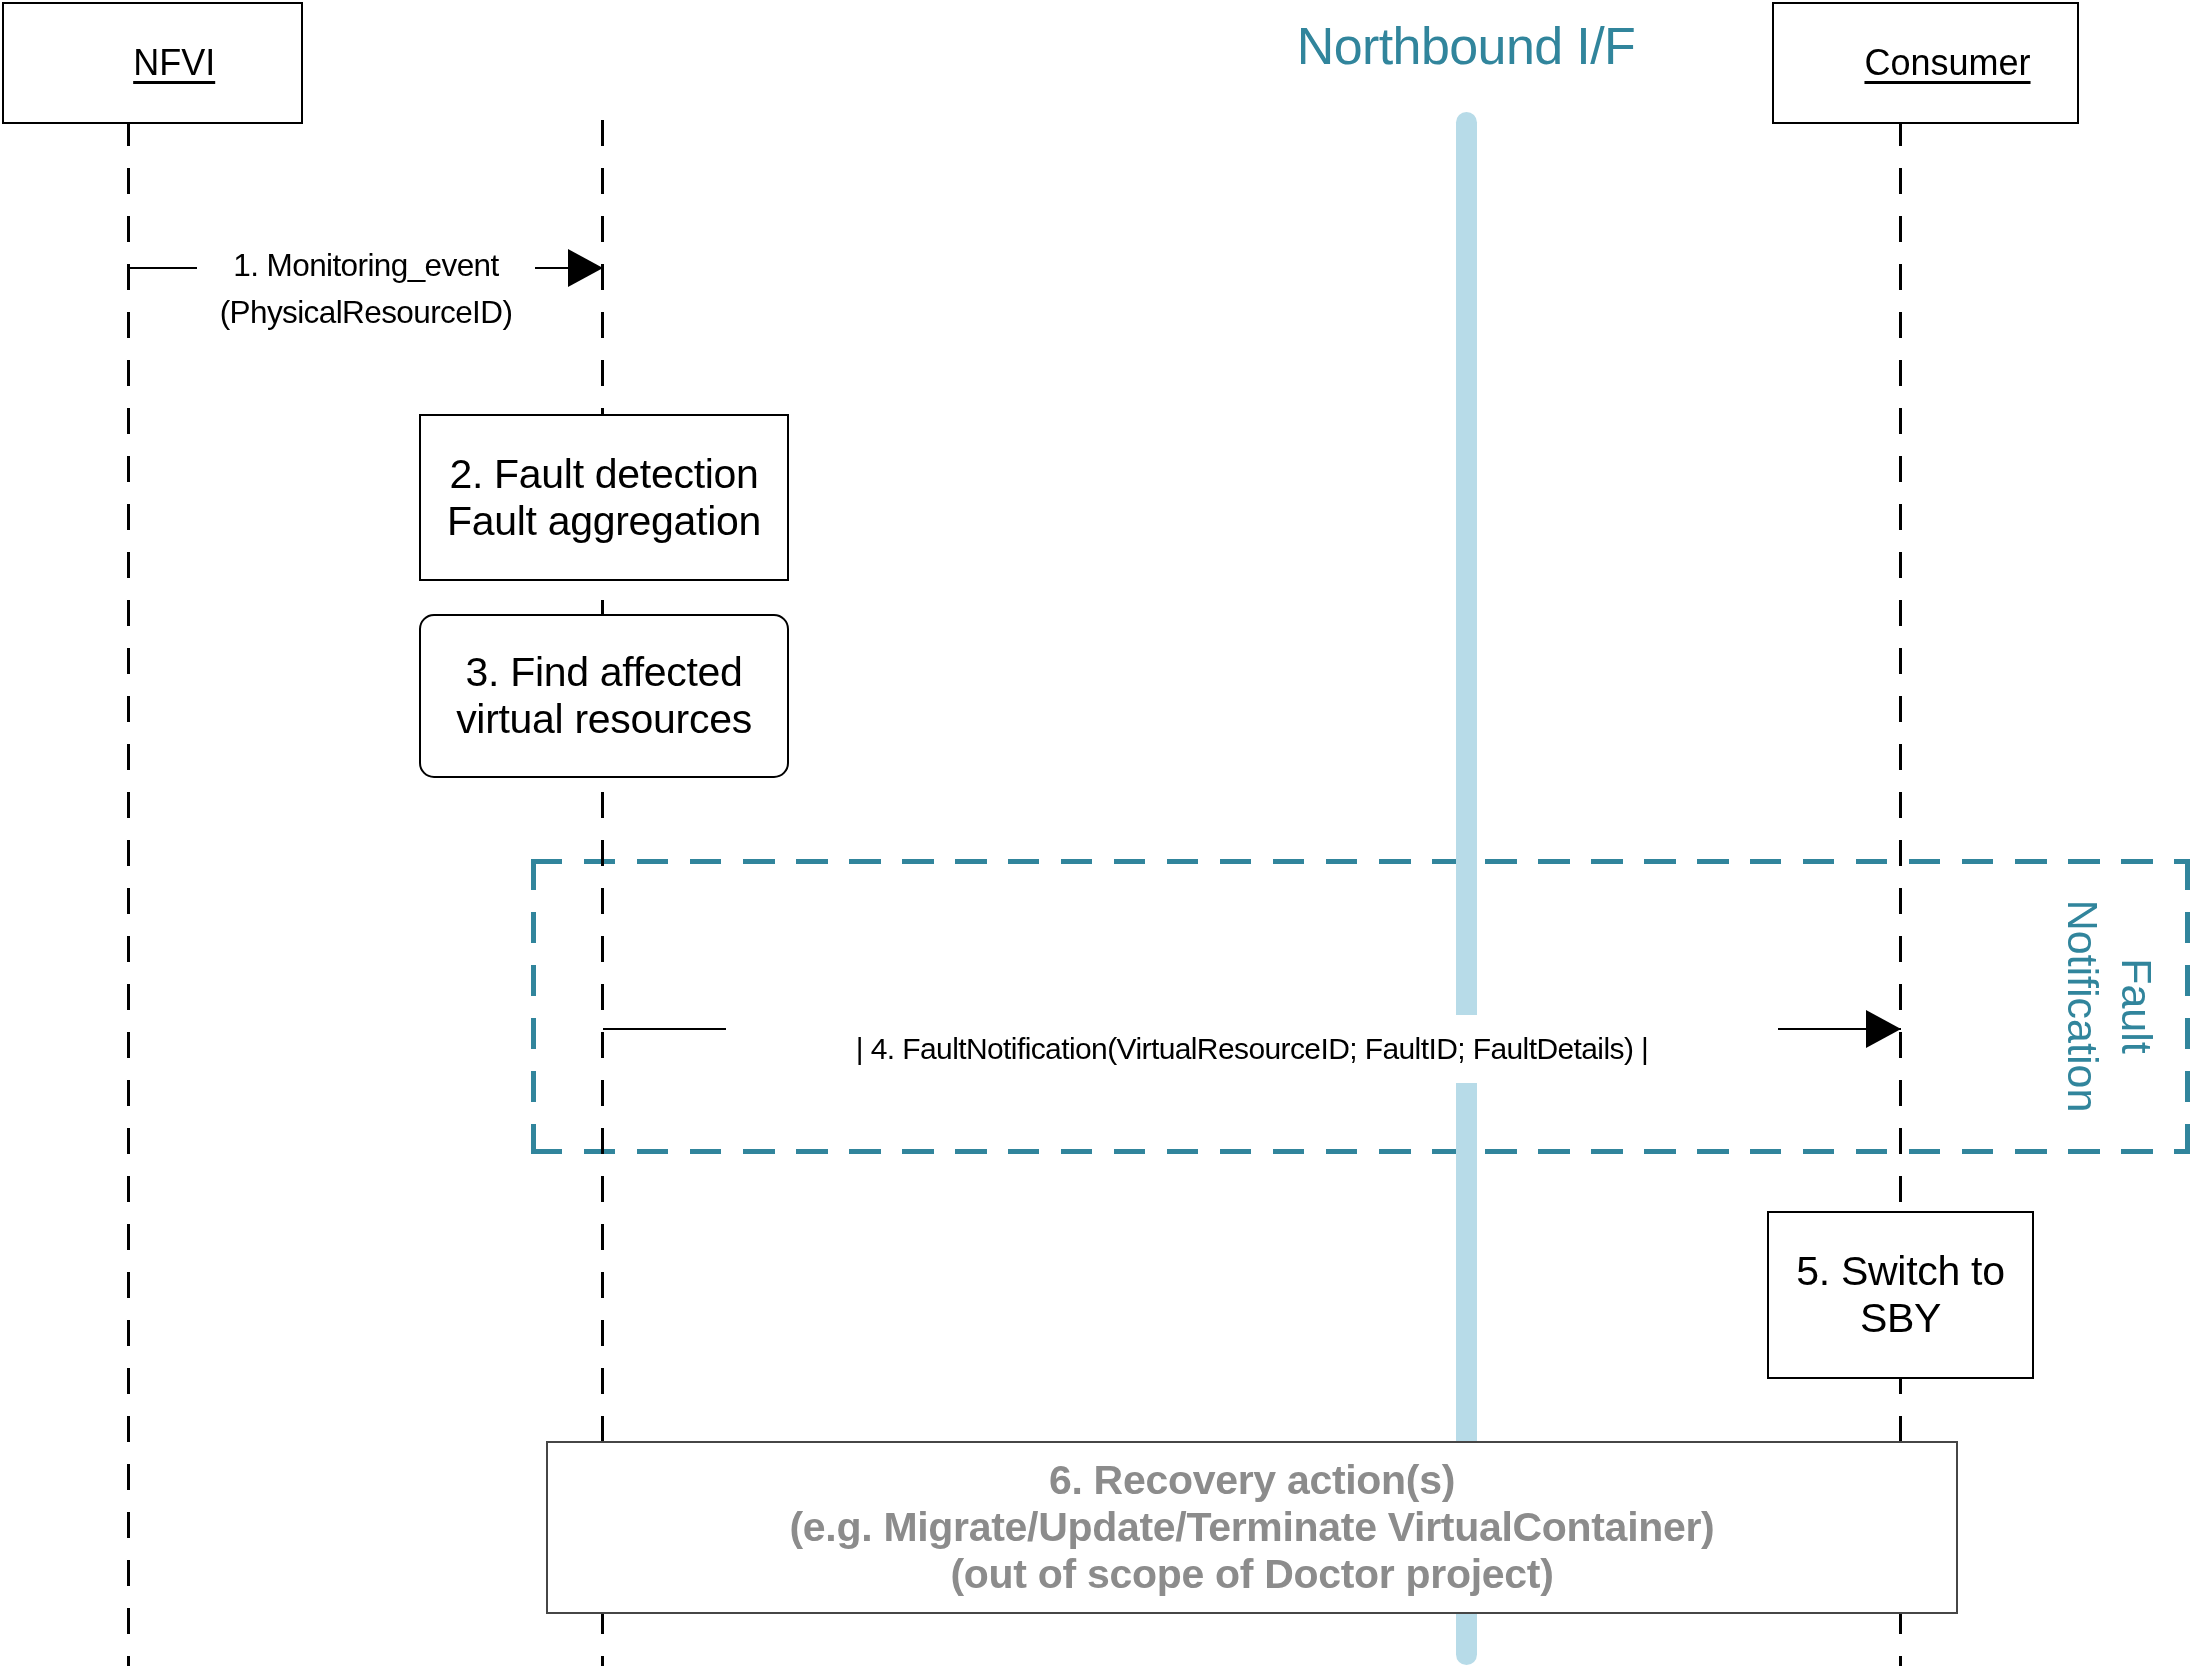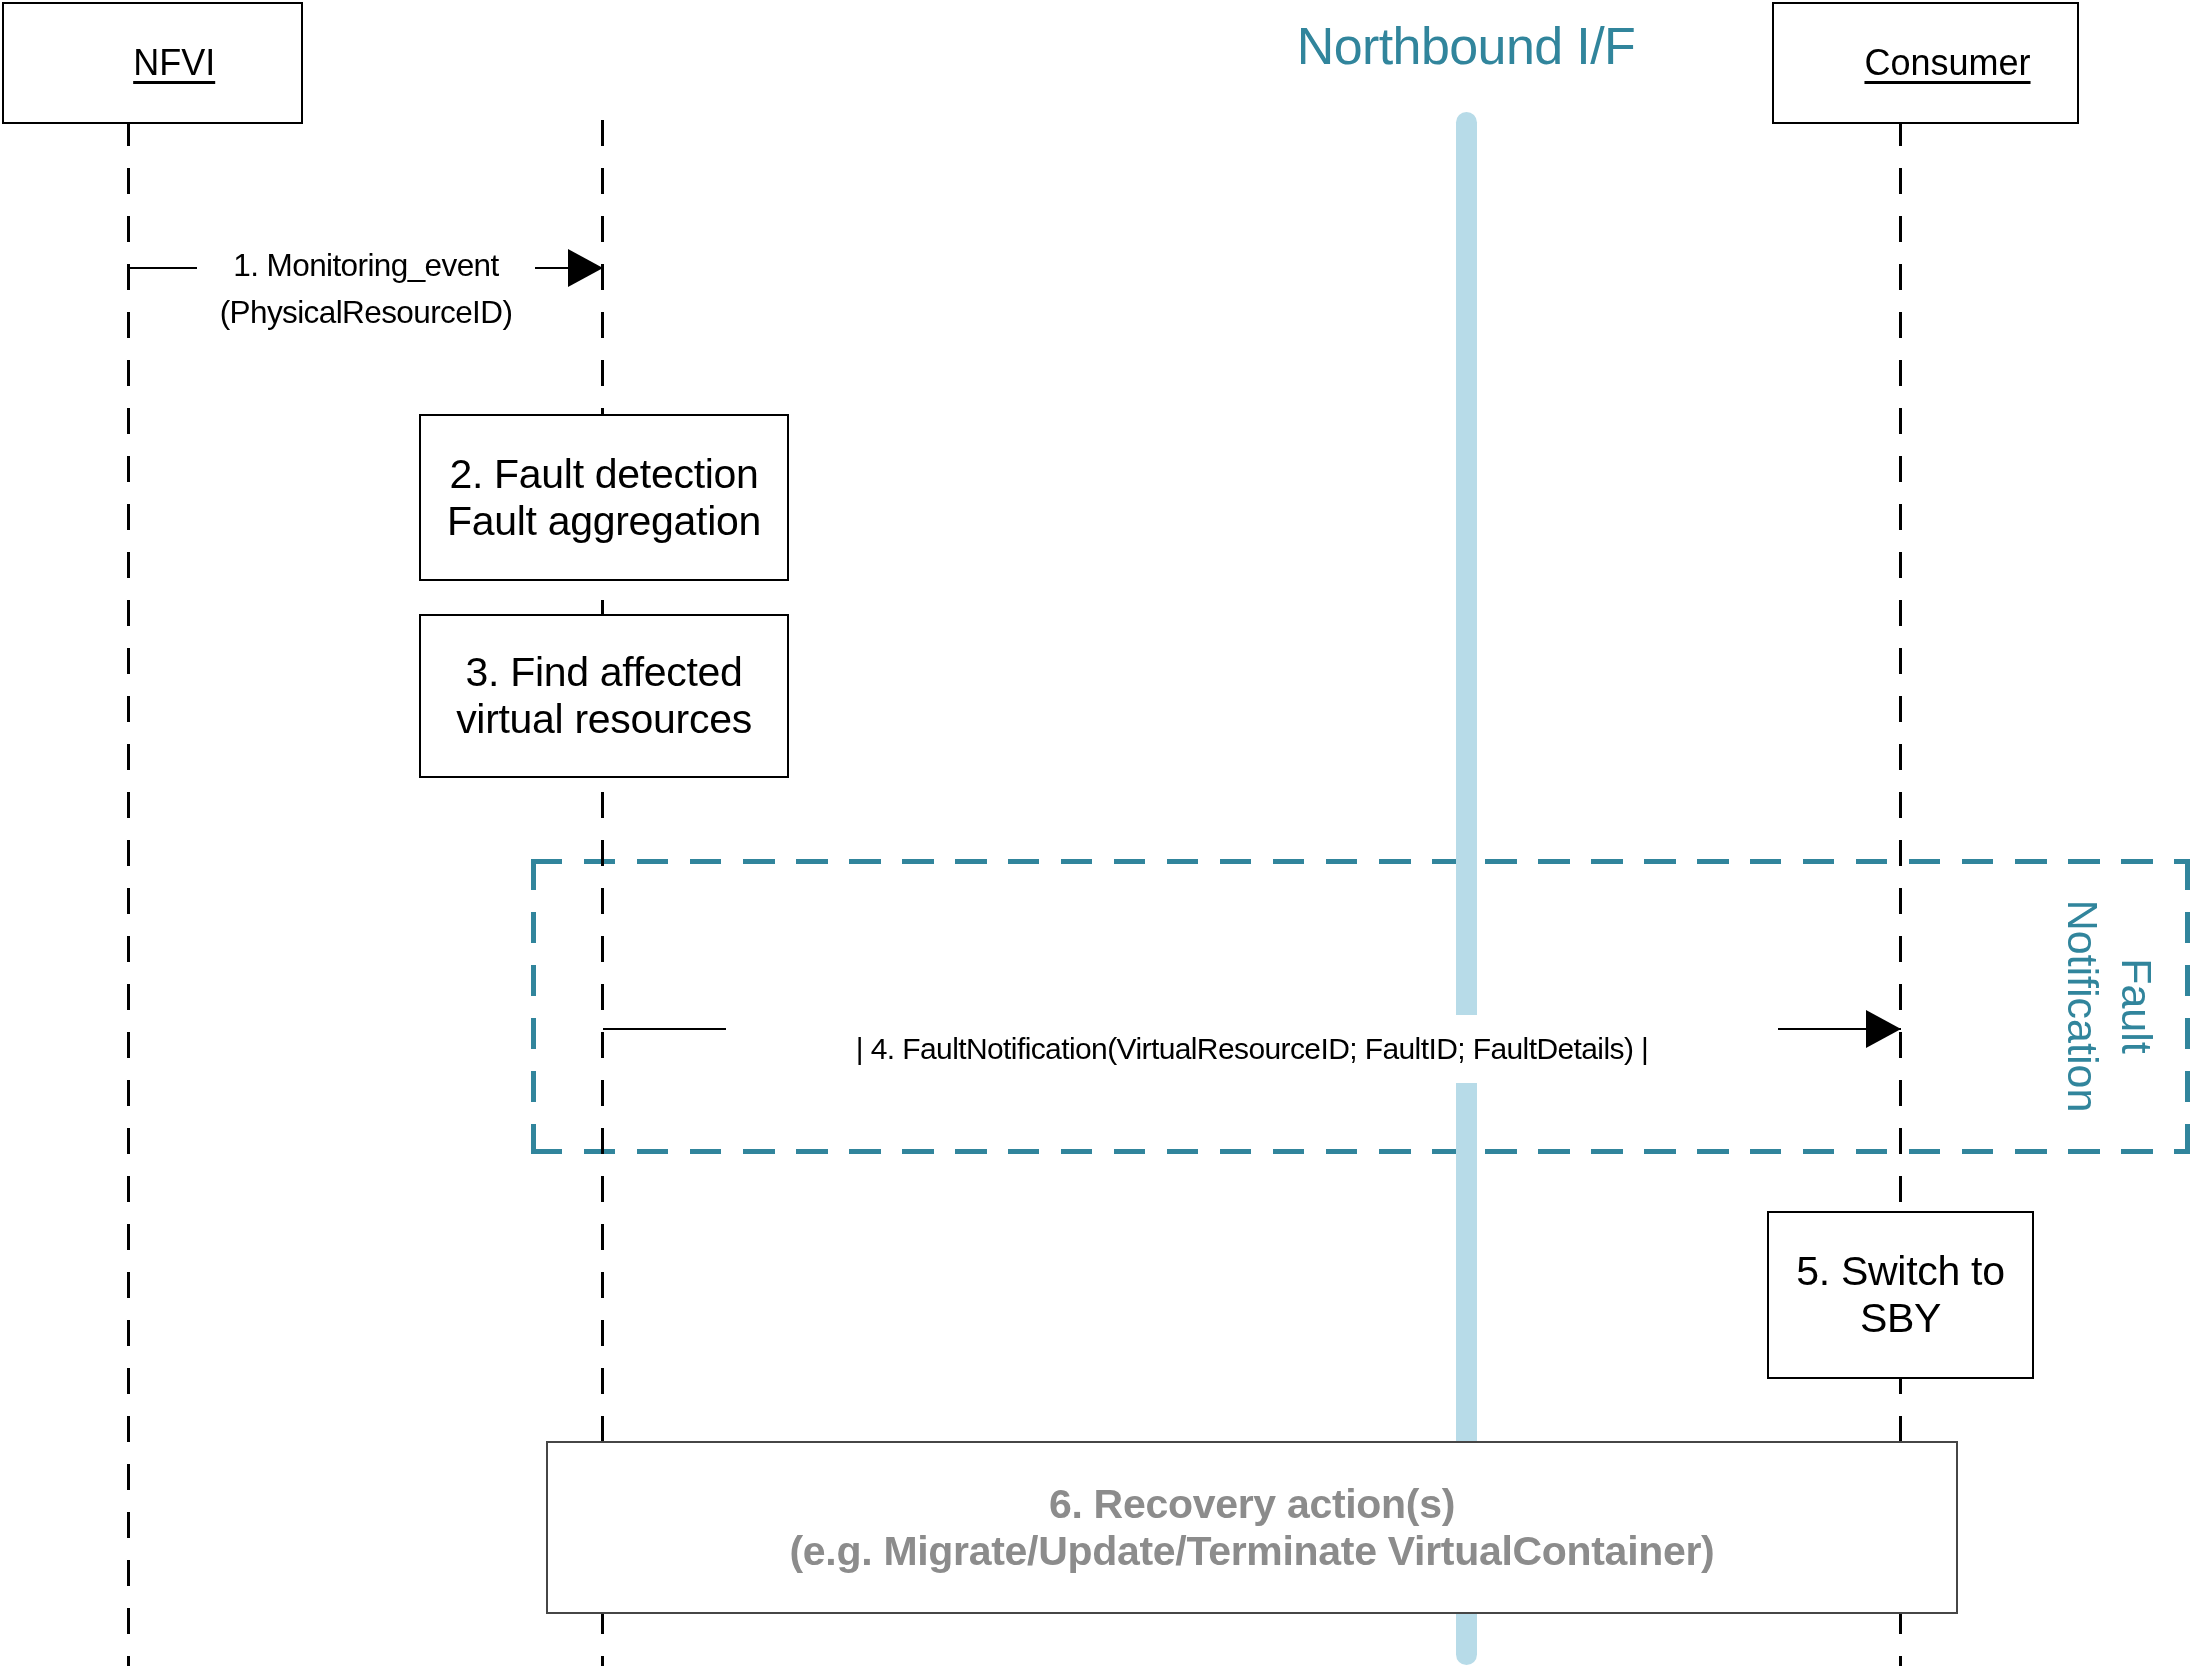--- a/index.html
+++ b/index.html
@@ -95,21 +95,21 @@
   <div class="msg-label" style="left:197px;top:221px;width:338px;height:95px;">
     <div>1. Monitoring_event</div>
     <div>(PhysicalResourceID)</div>
   </div>
 
   <div class="activity" style="left:419px;top:414px;width:366px;height:163px;">
     <div>2. Fault detection</div>
     <div>Fault aggregation</div>
   </div>
 
-  <div class="activity" style="left:419px;top:614px;width:366px;height:160px;">
+  <div class="activity" style="left:419px;top:614px;width:366px;height:160px;border-radius:15px;">
     <div>3. Find affected</div>
     <div>virtual resources</div>
   </div>
 
   <div class="msg-label single" style="left:726px;top:995px;width:1052px;height:68px;">
     <div>| 4. FaultNotification(VirtualResourceID; FaultID; FaultDetails) |</div>
   </div>
 
   <div class="region-label" style="left:1935px;top:947px;">
     <div>Fault</div>
@@ -117,16 +117,17 @@
   </div>
 
   <div class="activity" style="left:1767px;top:1211px;width:263px;height:164px;">
     <div>5. Switch to</div>
     <div>SBY</div>
   </div>
 
   <div class="activity gray" style="left:546px;top:1441px;width:1408px;height:169px;">
     <div>6. Recovery action(s)</div>
     <div>(e.g. Migrate/Update/Terminate VirtualContainer)</div>
+    <div>(out of scope of Doctor project)</div>
   </div>
 
 </div>
 
 
 </body></html>

